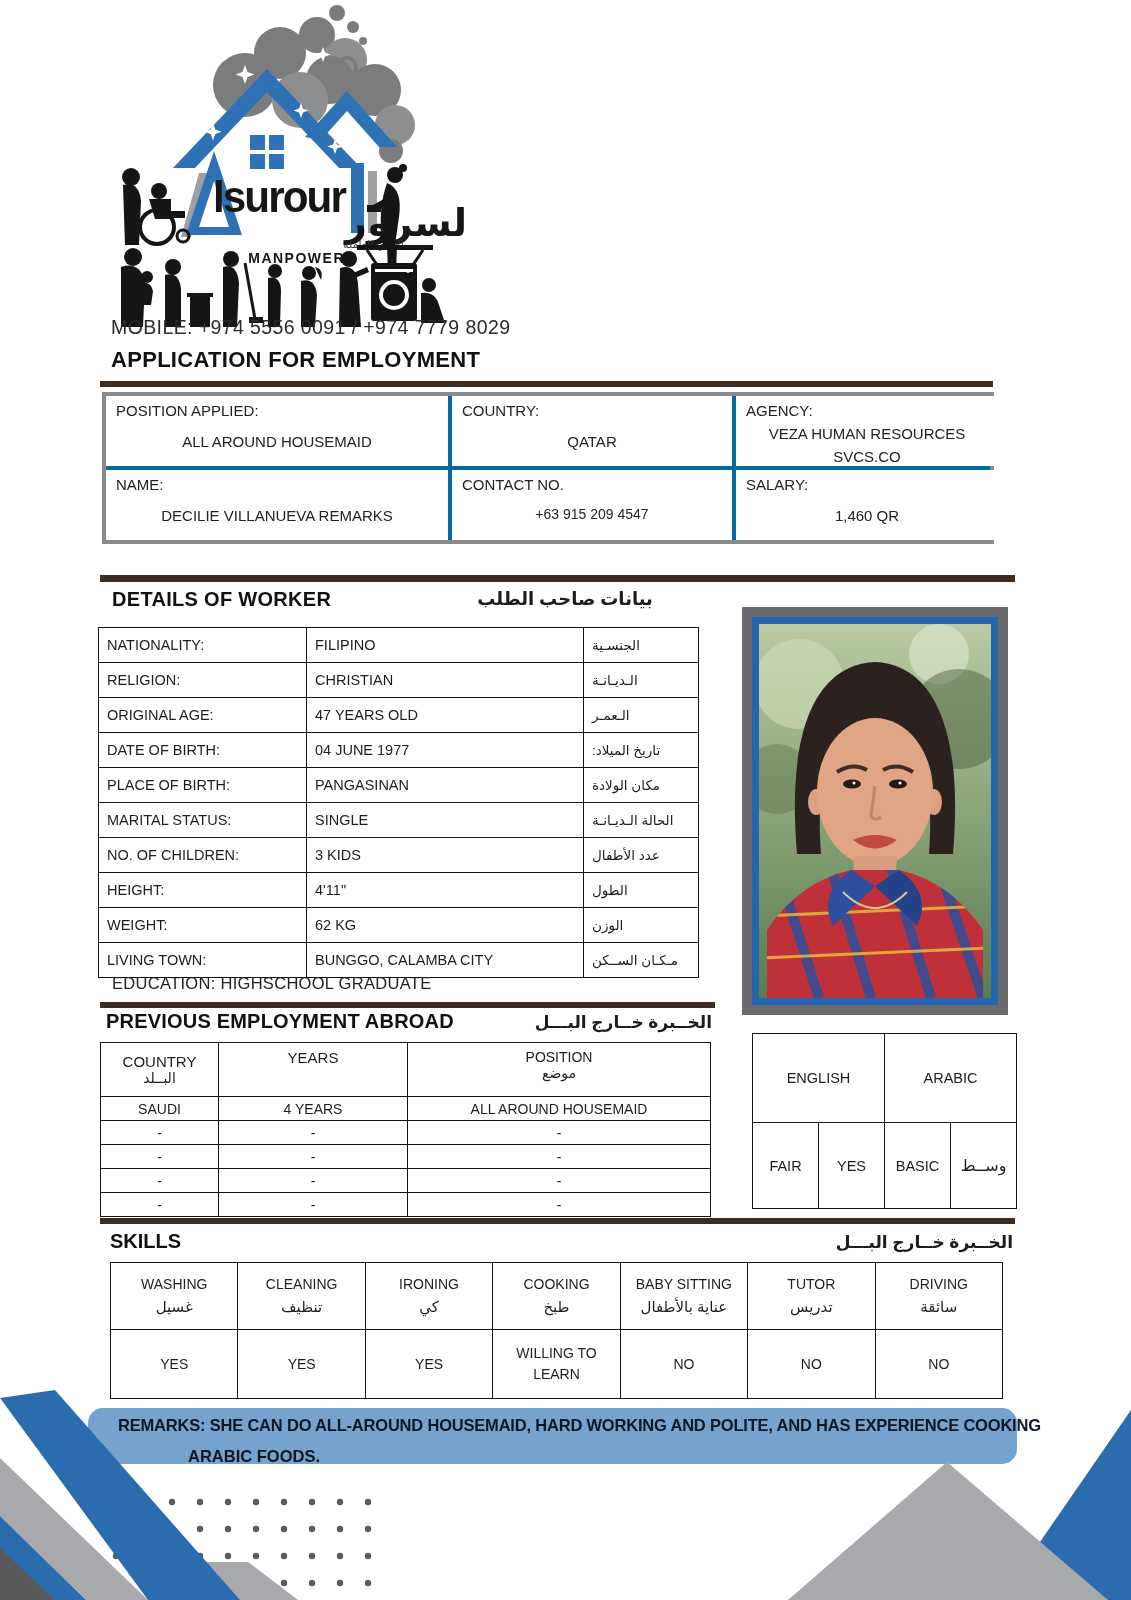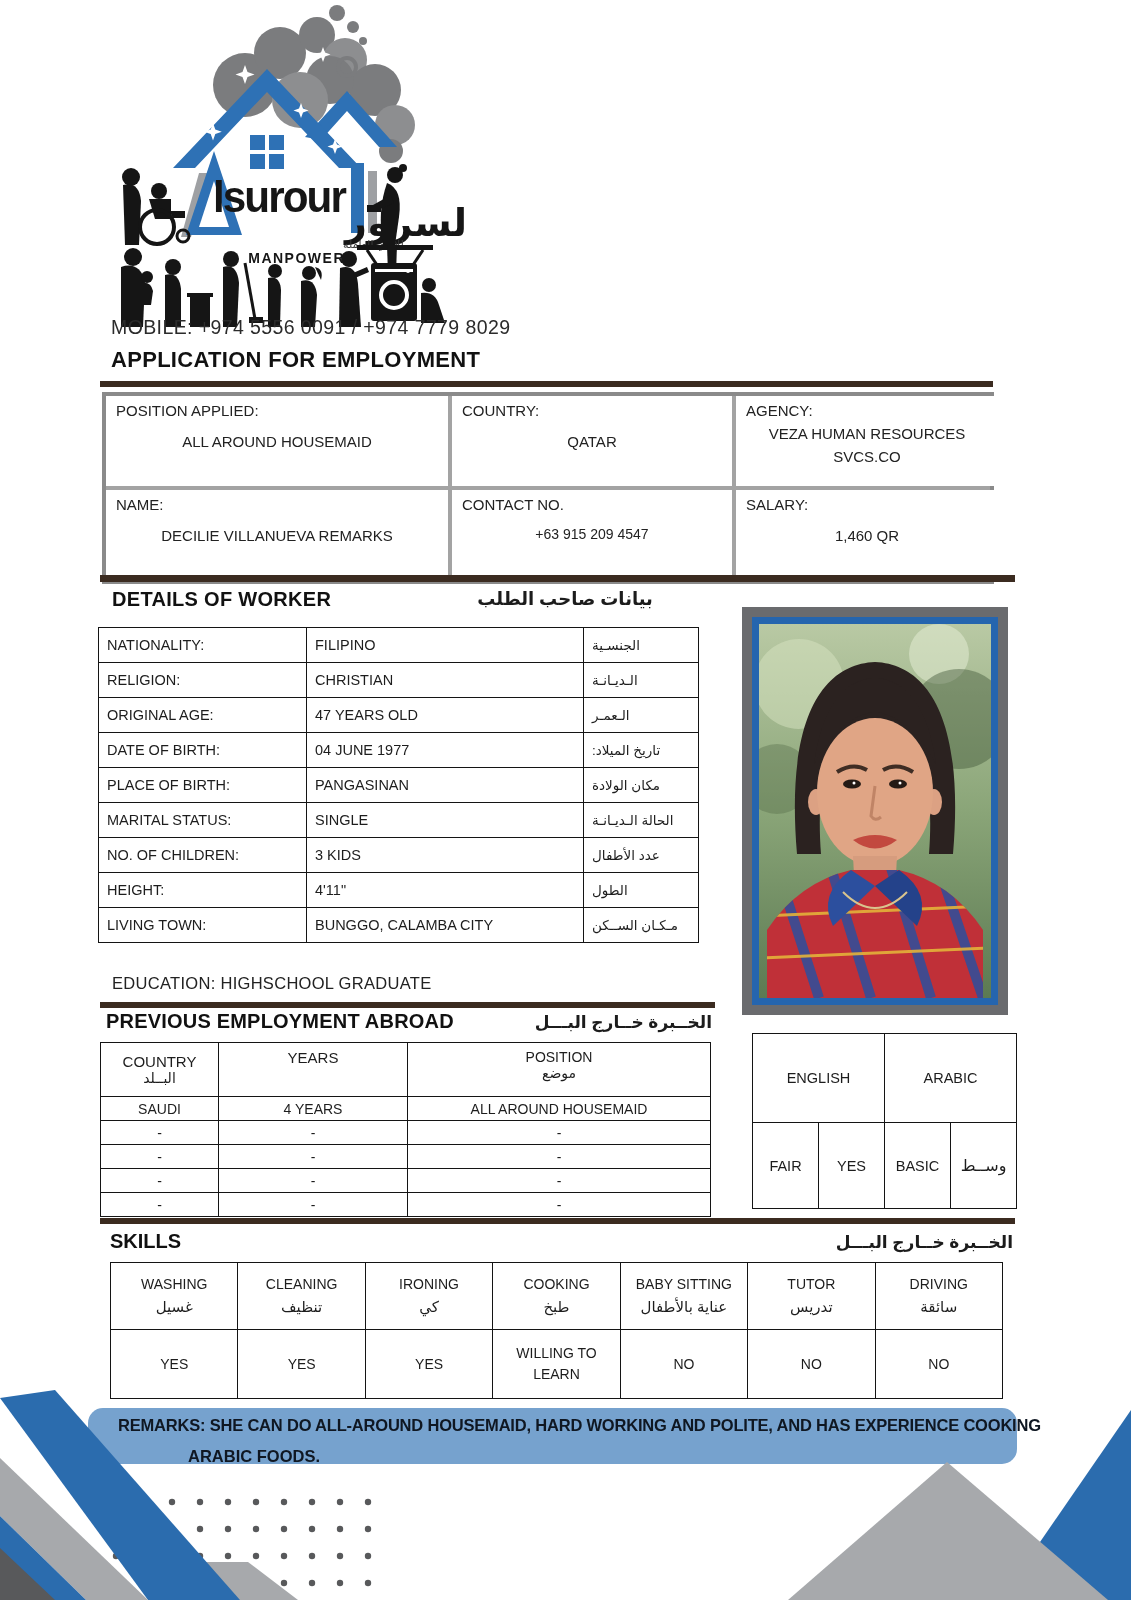--- a/index.html
+++ b/index.html
@@ -11,23 +11,23 @@
   
   .mobile-line{left:111px;top:316px;font-size:19.5px;letter-spacing:.4px;color:#2b2b2b;}
   .main-title{left:111px;top:347px;font-size:22px;font-weight:bold;letter-spacing:.3px;color:#111;}
   .bar{background:#3b2b20;}
   .bar1{left:100px;top:381px;width:893px;height:6px;}
   .bar2{left:100px;top:575px;width:915px;height:7px;}
   .bar3{left:100px;top:1002px;width:615px;height:6px;}
   .bar4{left:100px;top:1218px;width:915px;height:6px;}
   
   .app-table{
-    left:102px;top:392px;width:892px;height:192px;display:grid;
+    left:102px;top:392px;width:892px;height:152px;display:grid;
     grid-template-columns:342px 280px 262px;grid-auto-rows:1fr;
-    background:#a3a3a3;border:4px solid #8a8a8a;gap:4px;box-sizing:border-box;
+    background:#0369a1;border:4px solid #8a8a8a;gap:4px;box-sizing:border-box;
   }
   .app-cell{background:#fff;position:relative;padding:6px 10px;box-sizing:border-box;}
   .app-cell .lbl{font-size:15px;color:#222;}
   .app-cell .val{position:absolute;left:0;right:0;top:34px;text-align:center;font-size:15px;color:#222;line-height:1.55;padding:0 16px;}
   
   .sec-title{font-weight:bold;color:#111;}
   .details-title{left:112px;top:588px;font-size:20px;letter-spacing:.3px;}
   .details-title-ar{left:420px;top:588px;width:290px;text-align:center;font-size:18px;font-weight:bold;direction:rtl;}
   .prev-title{left:106px;top:1010px;font-size:20px;letter-spacing:.2px;}
   .prev-title-ar{left:430px;top:1012px;width:282px;text-align:right;font-size:17px;font-weight:bold;direction:rtl;}
@@ -253,20 +253,25 @@
           <td>NO. OF CHILDREN:</td>
           <td>3 KIDS</td>
           <td class="ar">عدد الأطفال</td>
         </tr>
       <tr>
           <td>HEIGHT:</td>
           <td>4'11"</td>
           <td class="ar">الطول</td>
         </tr>
       <tr>
+          <td>WEIGHT:</td>
+          <td>62 KG</td>
+          <td class="ar">الوزن</td>
+        </tr>
+      <tr>
           <td>LIVING TOWN:</td>
           <td>BUNGGO, CALAMBA CITY</td>
           <td class="ar">مـكـان الســكن</td>
         </tr>
     </tbody>
   </table>
 
   <div class="abs education-line">EDUCATION: HIGHSCHOOL GRADUATE</div>
 
   <div class="abs photo-frame">

